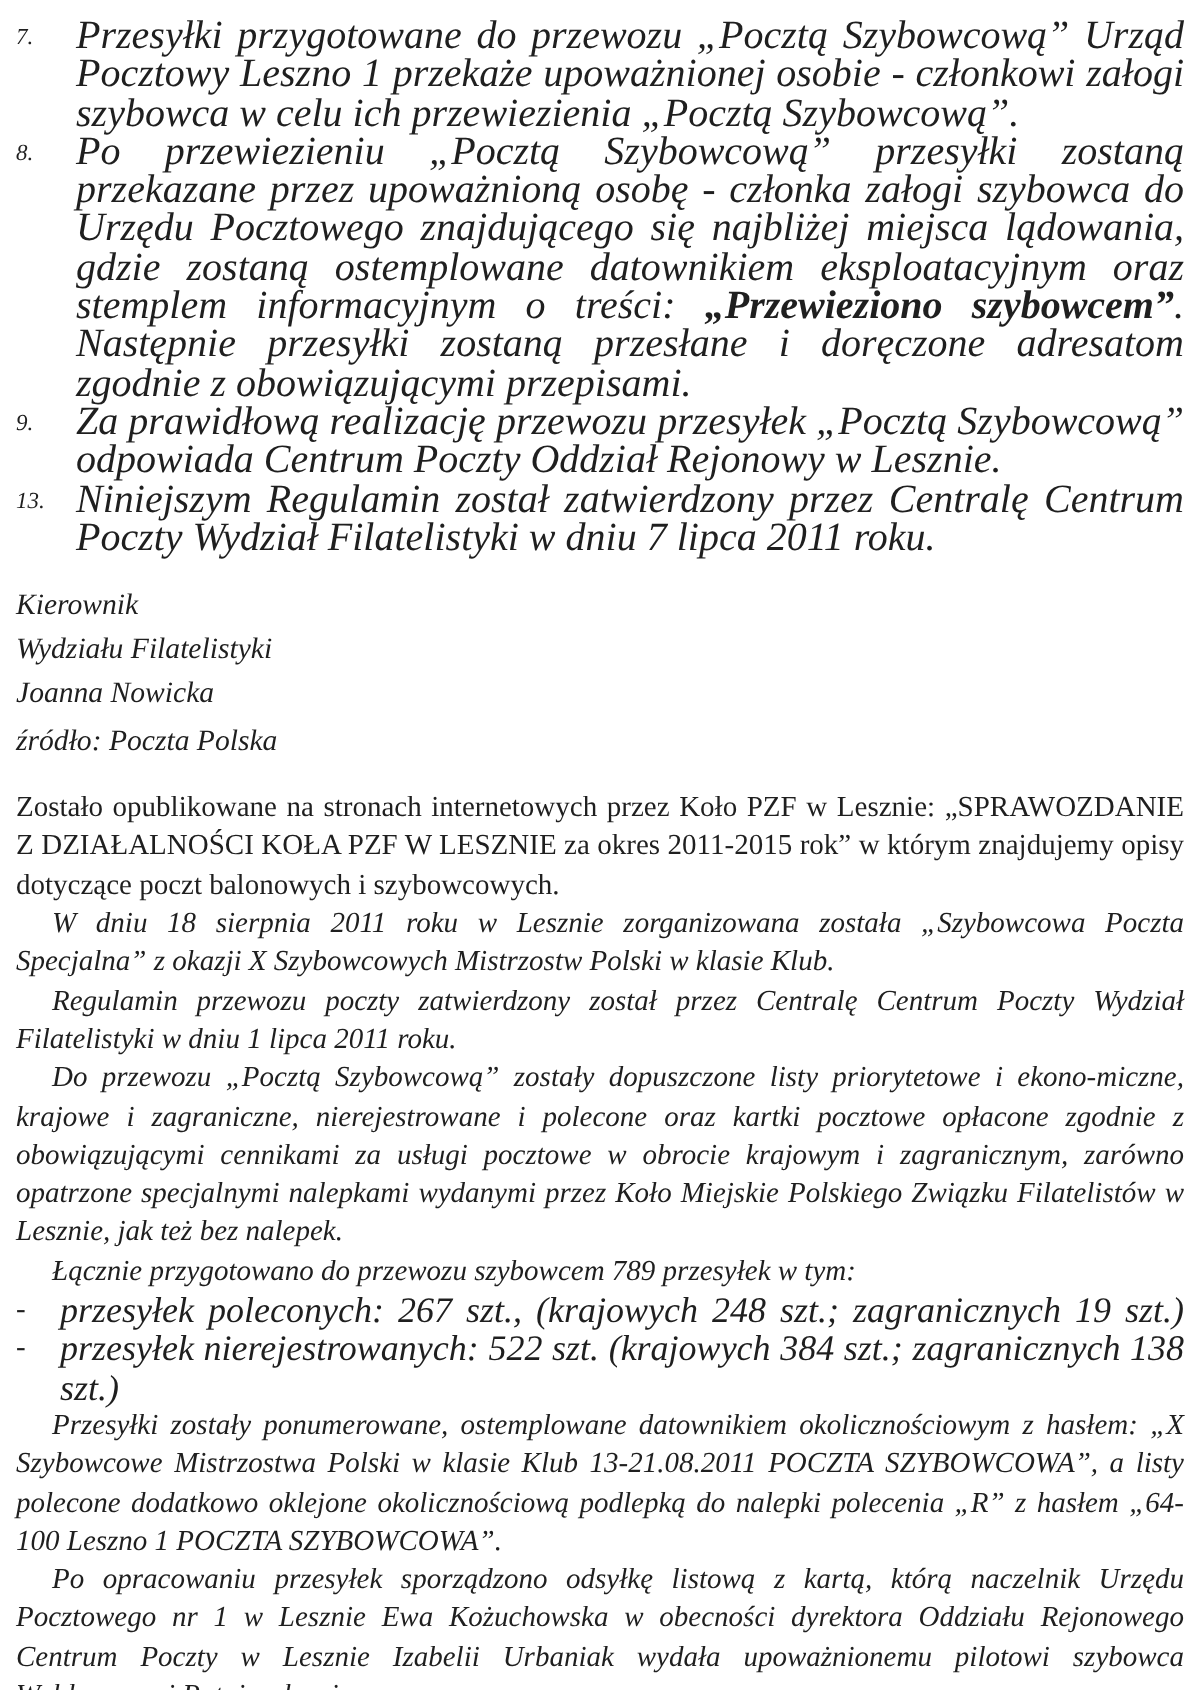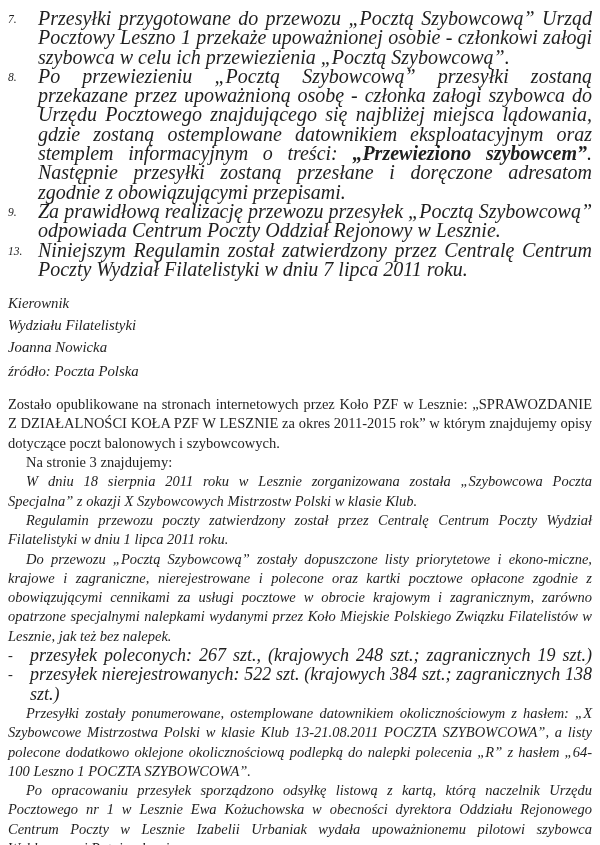--- a/index.html
+++ b/index.html
@@ -114,28 +114,28 @@
     <div class="sig-line">Wydziału Filatelistyki</div>
     <div class="sig-line">Joanna Nowicka</div>
   </div>
 
   <div class="source-note">źródło: Poczta Polska</div>
 
   <div class="article">
 
     <p class="upright">Zostało opublikowane na stronach internetowych przez Koło PZF w Lesznie: „SPRAWOZDANIE Z DZIAŁALNOŚCI KOŁA PZF W LESZNIE za okres 2011-2015 rok” w którym znajdujemy opisy dotyczące poczt balonowych i szybowcowych.</p>
 
-    <p class="upright ind">Na stronie 3 znajdujemy:</p>
 
     <p class="ital ind">W dniu 18 sierpnia 2011 roku w Lesznie zorganizowana została „Szybowcowa Poczta Specjalna” z okazji X Szybowcowych Mistrzostw Polski w klasie Klub.</p>
 
     <p class="ital ind">Regulamin przewozu poczty zatwierdzony został przez Centralę Centrum Poczty Wydział Filatelistyki w dniu 1 lipca 2011 roku.</p>
 
     <p class="ital ind">Do przewozu „Pocztą Szybowcową” zostały dopuszczone listy priorytetowe i ekono-miczne, krajowe i zagraniczne, nierejestrowane i polecone oraz kartki pocztowe opłacone zgodnie z obowiązującymi cennikami za usługi pocztowe w obrocie krajowym i zagranicznym, zarówno opatrzone specjalnymi nalepkami wydanymi przez Koło Miejskie Polskiego Związku Filatelistów w Lesznie, jak też bez nalepek.</p>
 
+    <p class="ital ind">Łącznie przygotowano do przewozu szybowcem 789 przesyłek w tym:</p>
 
     <div class="dash-row">
       <span class="dash-col">-</span>
       <div class="dash-text jfull">przesyłek poleconych: 267 szt., (krajowych 248 szt.; zagranicznych 19 szt.)</div>
     </div>
 
     <div class="dash-row">
       <span class="dash-col">-</span>
       <div class="dash-text">przesyłek nierejestrowanych: 522 szt. (krajowych 384 szt.; zagranicznych 138 szt.)</div>
     </div>

